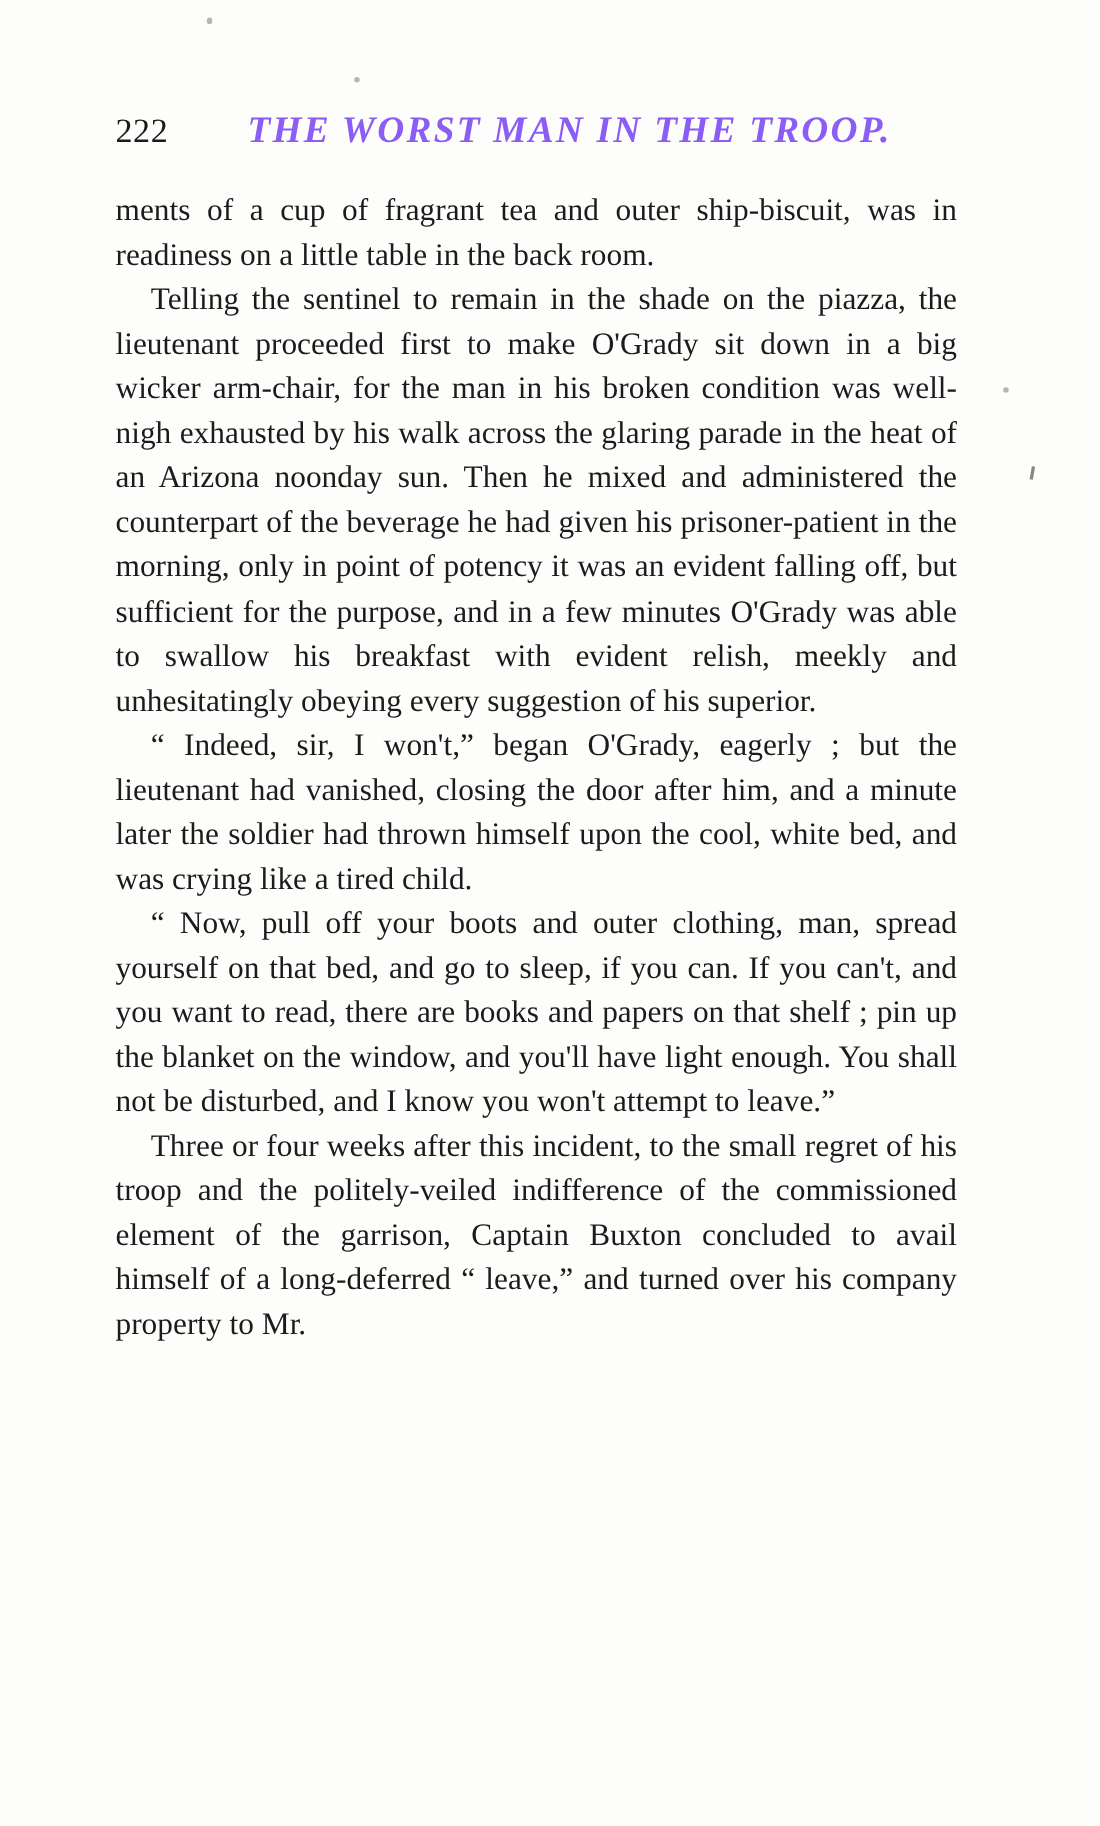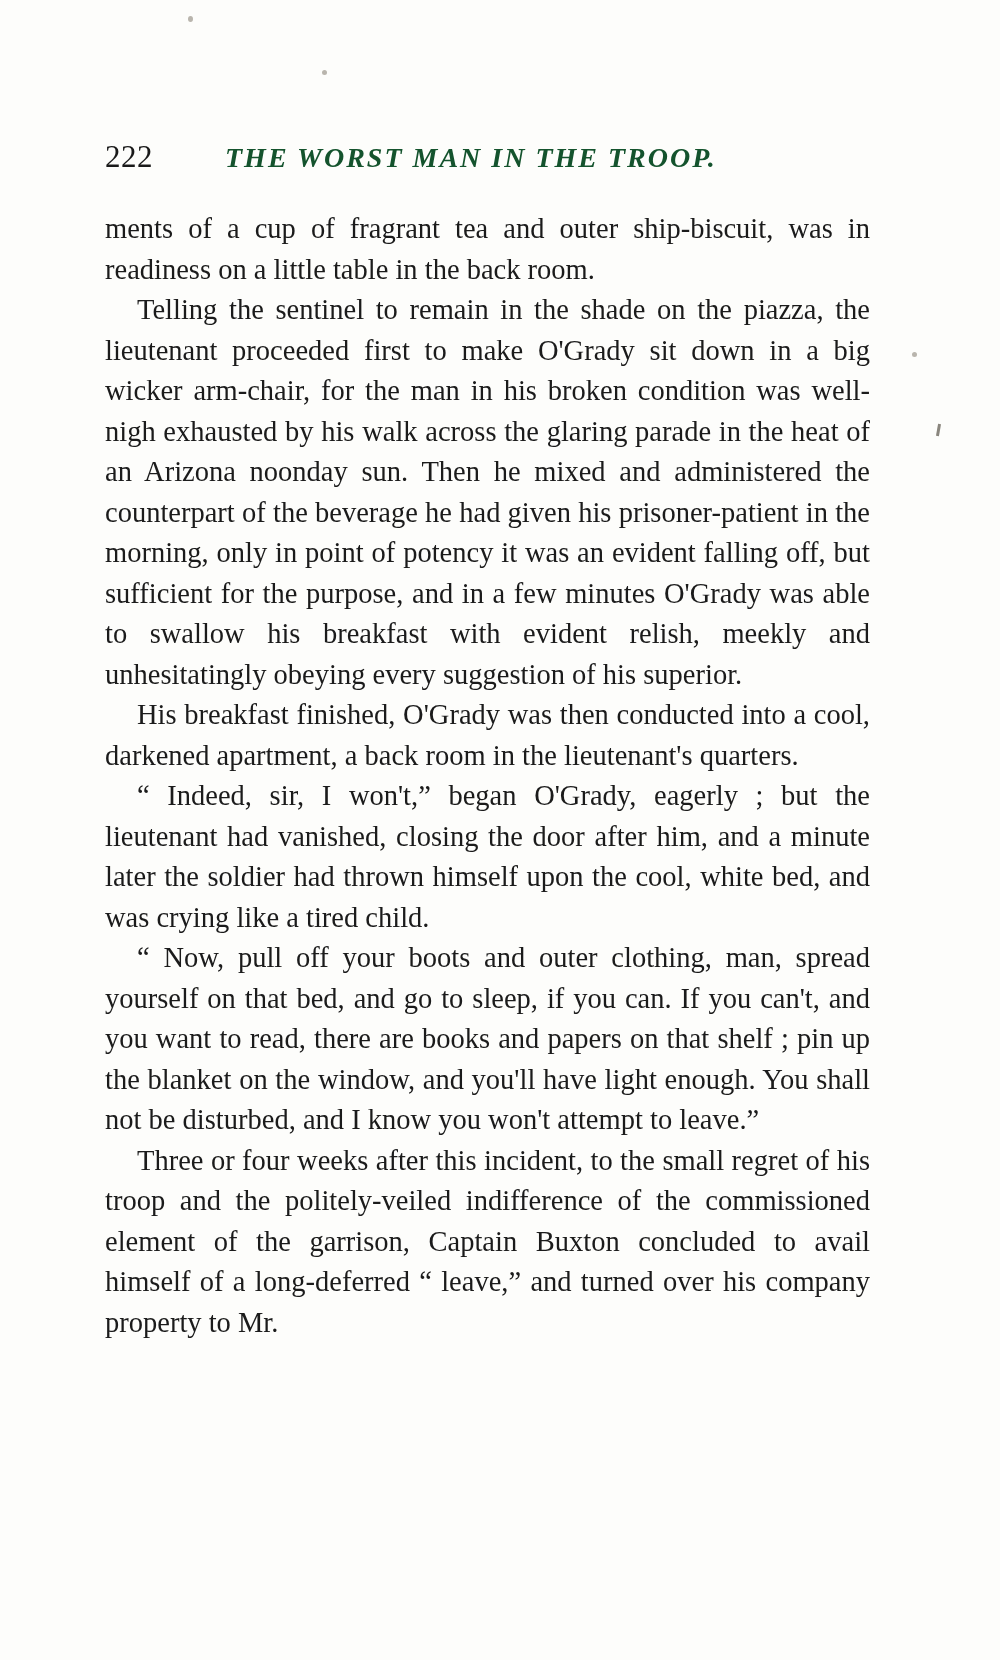--- a/index.html
+++ b/index.html
@@ -13,41 +13,40 @@
     height: 1660px;
     margin: 0 auto;
     background: #fdfdfb;
     overflow: hidden;
   }
   .content {
     position: absolute;
     left: 105px;
     top: 100px;
     width: 765px;
-    margin-top: 39px;
   }
   .header-line {
     display: flex;
     align-items: baseline;
     margin-bottom: 34px;
   }
   .folio {
     font-family: "Liberation Serif", serif;
     font-size: 31px;
     color: #1a1a1a;
     width: 120px;
     letter-spacing: 0.5px;
   }
   .running-head {
     font-family: "Liberation Serif", serif;
     font-style: italic;
     font-weight: bold;
-    font-size: 28px;
+    font-size: 34px;
     letter-spacing: 2.0px;
-    color: #14532d;
+    color: #8b5cf6;
     white-space: nowrap;
   }
   .body-text {
     font-family: "Liberation Serif", serif;
     font-size: 28.5px;
     line-height: 40.5px;
     color: #1b1b1b;
     text-align: justify;
     text-justify: inter-word;
   }
@@ -89,20 +88,19 @@
   <div class="content">
 
     <div class="header-line">
       <div class="folio">222</div>
       <div class="running-head">THE WORST MAN IN THE TROOP.</div>
     </div>
 
     <div class="body-text">
       <p class="para">ments of a cup of fragrant tea and outer ship-biscuit, was in readiness on a little table in the back room.</p>
       <p class="para indent">Telling the sentinel to remain in the shade on the piazza, the lieutenant proceeded first to make O'Grady sit down in a big wicker arm-chair, for the man in his broken condition was well-nigh exhausted by his walk across the glaring parade in the heat of an Arizona noonday sun.  Then he mixed and administered the counterpart of the beverage he had given his prisoner-patient in the morning, only in point of potency it was an evident falling off, but sufficient for the purpose, and in a few minutes O'Grady was able to swallow his breakfast with evident relish, meekly and unhesitatingly obeying every suggestion of his superior.</p>
-      <p class="para indent">His breakfast finished, O'Grady was then conducted into a cool, darkened apartment, a back room in the lieutenant's quarters.</p>
       <p class="para indent">“ Indeed, sir, I won't,” began O'Grady, eagerly ; but the lieutenant had vanished, closing the door after him, and a minute later the soldier had thrown himself upon the cool, white bed, and was crying like a tired child.</p>
       <p class="para indent">“ Now, pull off your boots and outer clothing, man, spread yourself on that bed, and go to sleep, if you can. If you can't, and you want to read, there are books and papers on that shelf ; pin up the blanket on the window, and you'll have light enough.   You shall not be disturbed, and I know you won't attempt to leave.”</p>
       <p class="para indent">Three or four weeks after this incident, to the small regret of his troop and the politely-veiled indifference of the commissioned element of the garrison, Captain Buxton concluded to avail himself of a long-deferred “ leave,” and turned over his company property to Mr.</p>
     </div>
 
   </div>
 </div>
 
 </body></html>

